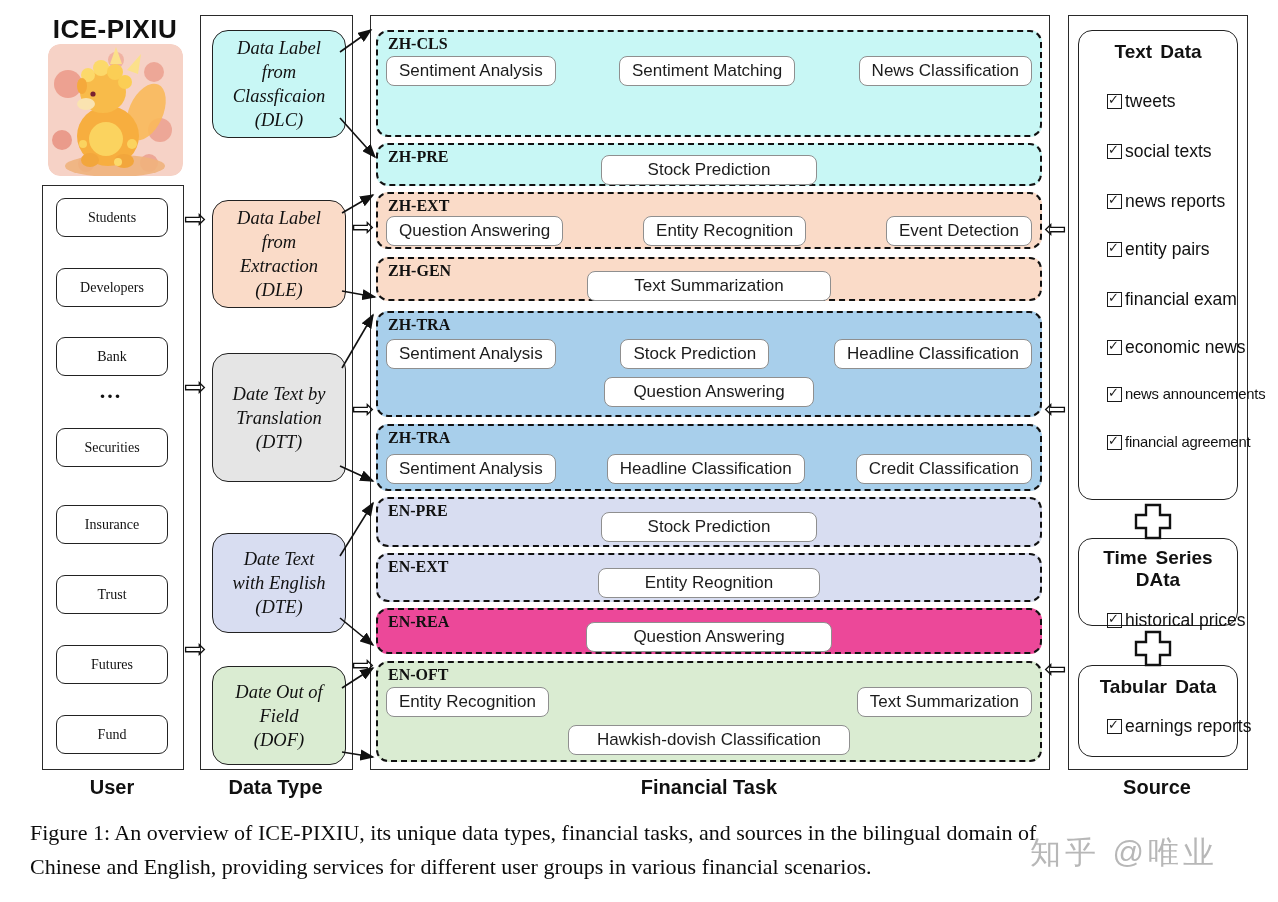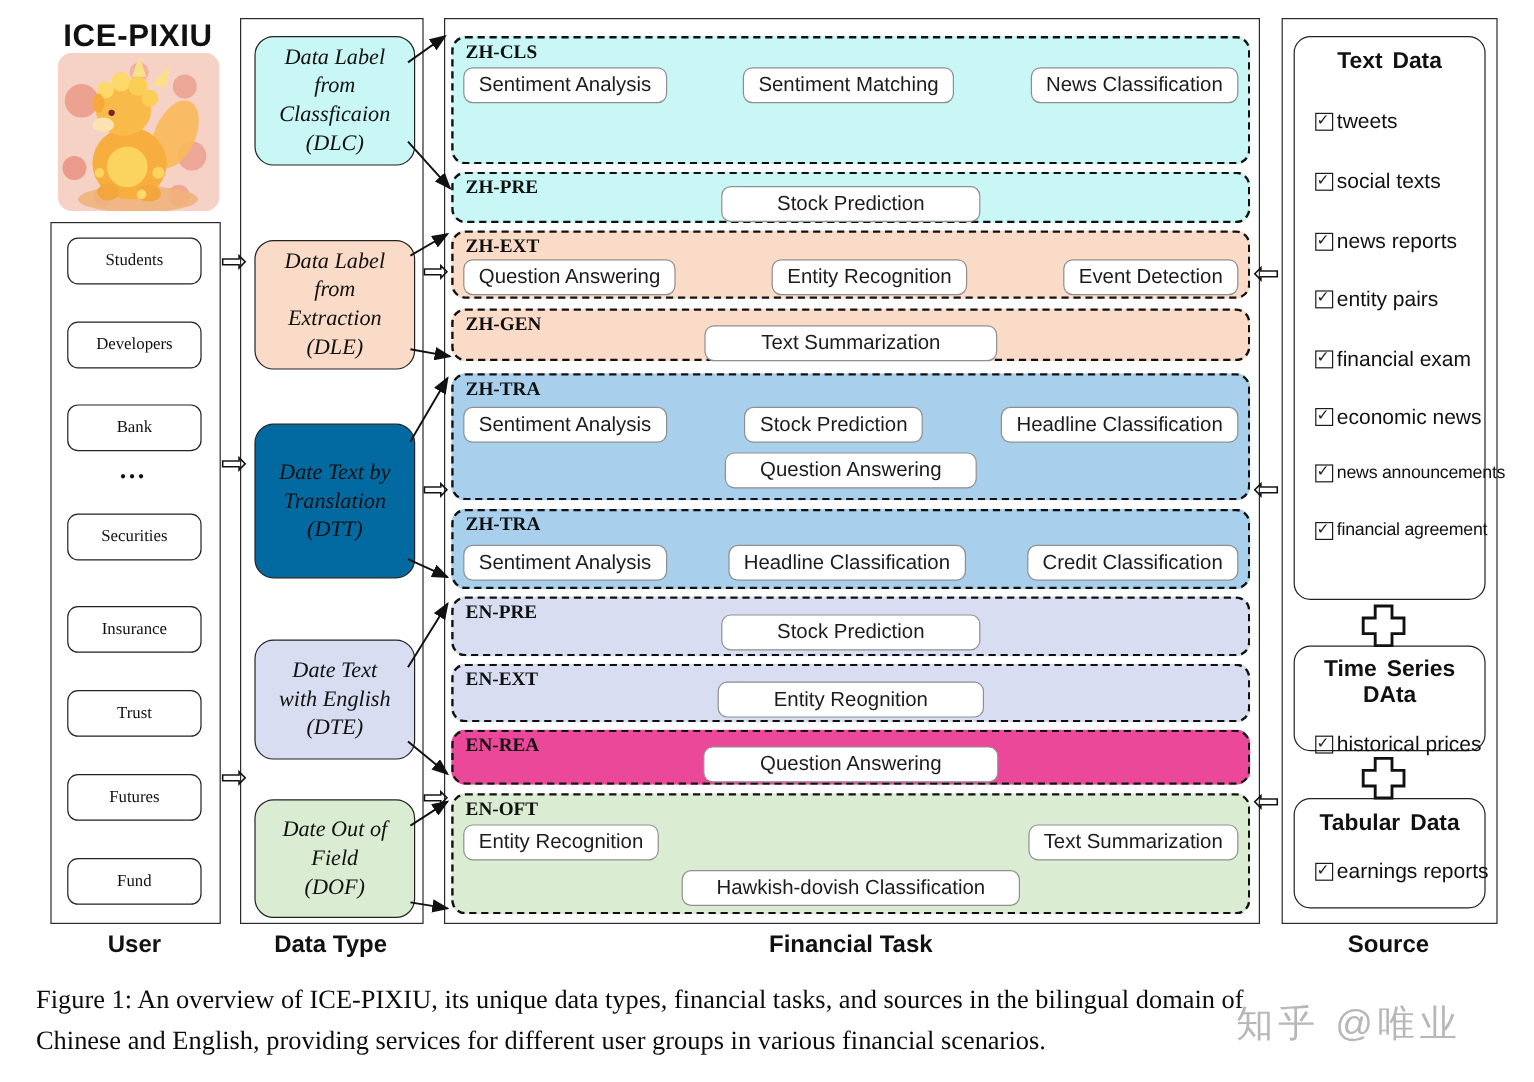--- a/index.html
+++ b/index.html
@@ -31,21 +31,21 @@
   .brow.between{justify-content:space-between;}
   .brow.center{justify-content:center;}
   .chip{display:inline-flex;align-items:center;white-space:nowrap;background:#fff;
         border:1.3px solid #8f8f8f;border-radius:8px;height:26px;padding:1px 12px;
         font-size:17px;color:#1c1c1c;}
   .chip.wide{padding:1px 46px;}
   .chip.mid{padding:1px 28px;}
   
   .src-box{position:absolute;left:1078px;width:160px;border:1.5px solid #222;border-radius:14px;background:#fff;box-sizing:border-box;}
   .src-title{position:absolute;left:0;right:0;text-align:center;font-weight:bold;font-size:19px;color:#111;word-spacing:3px;}
-  .src-item{position:absolute;left:17px;font-size:17.5px;color:#111;white-space:nowrap;display:flex;align-items:center;}
+  .src-item{position:absolute;left:28px;font-size:17.5px;color:#111;white-space:nowrap;display:flex;align-items:center;}
   .src-item.condensed{font-size:14.8px;letter-spacing:-0.2px;}
   .cbx{display:inline-block;width:13px;height:13px;border:1.7px solid #1a1a1a;margin-right:3px;
        position:relative;flex:0 0 auto;}
   .cbx::after{content:"\2713";position:absolute;left:0px;top:-3px;font-size:13px;color:#1a1a1a;}
   
   .harrow{position:absolute;font-family:"DejaVu Sans",sans-serif;font-size:27px;color:#111;line-height:1;}
   
   .caption-line{position:absolute;left:30px;font-family:"Liberation Serif",serif;font-size:22px;color:#0c0c0c;white-space:nowrap;}
   .watermark{position:absolute;left:1030px;top:832px;font-size:31px;color:#a6a6a6;opacity:0.8;
              letter-spacing:4px;z-index:6;white-space:nowrap;}
@@ -114,21 +114,21 @@
         <div>from</div>
         <div>Classficaion</div>
         <div>(DLC)</div>
       </div>
       <div class="dtype-box" style="top: 200px; height: 106px; background: rgb(250, 219, 200);">
         <div>Data Label</div>
         <div>from</div>
         <div>Extraction</div>
         <div>(DLE)</div>
       </div>
-      <div class="dtype-box" style="top: 353px; height: 127px; background: #0369a1;">
+      <div class="dtype-box" style="top: 353px; height: 127px; background: #e5e5e5;">
         <div>Date Text by</div>
         <div>Translation</div>
         <div>(DTT)</div>
       </div>
       <div class="dtype-box" style="top: 533px; height: 98px; background: rgb(216, 221, 241);">
         <div>Date Text</div>
         <div>with English</div>
         <div>(DTE)</div>
       </div>
       <div class="dtype-box" style="top: 666px; height: 97px; background: rgb(218, 236, 210);">

